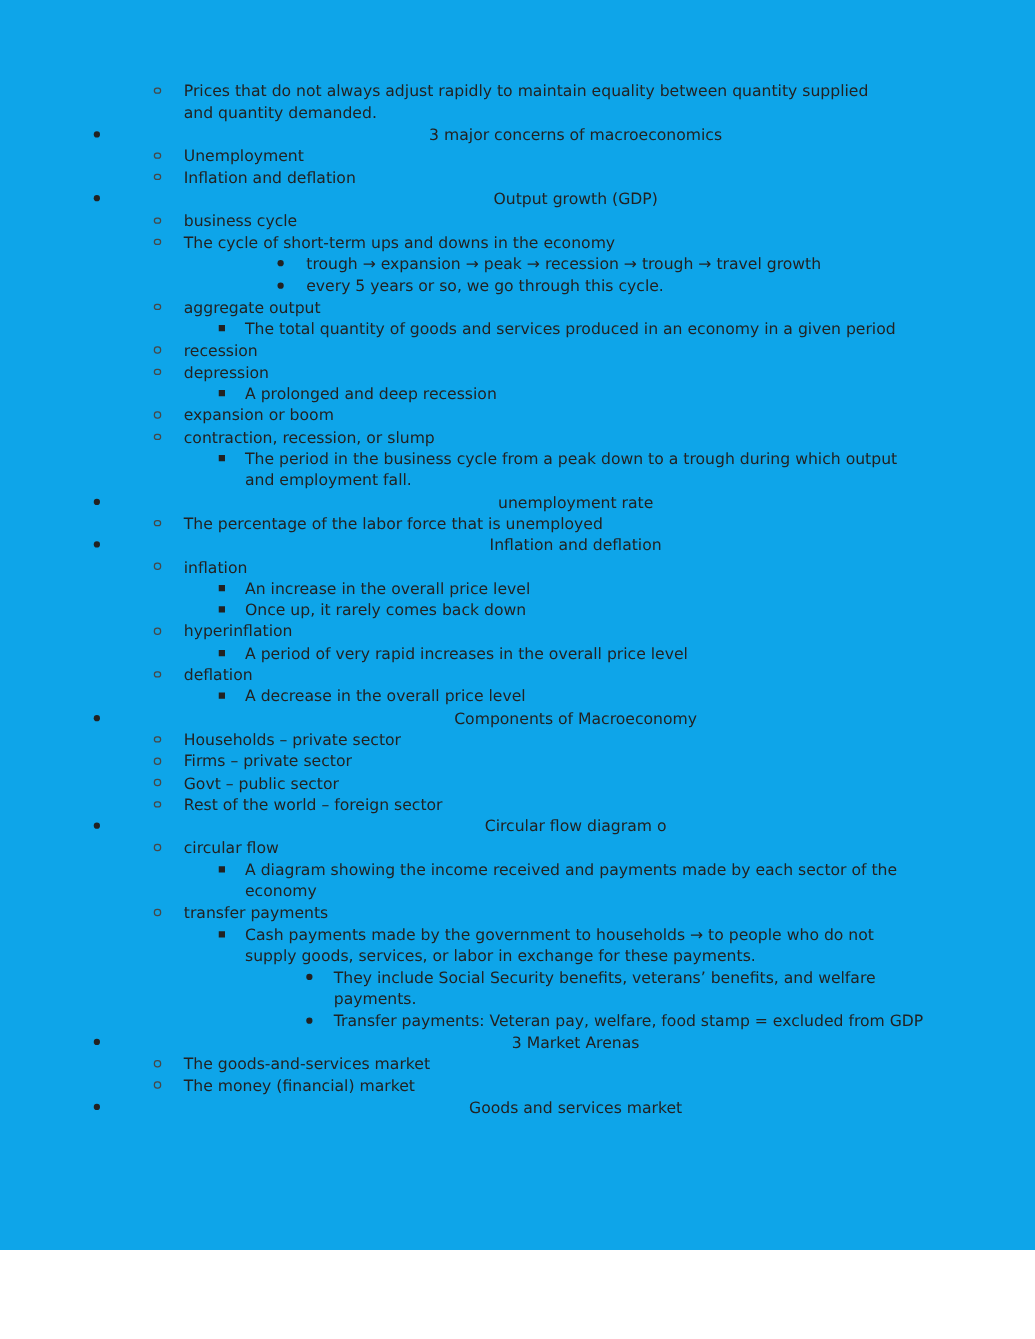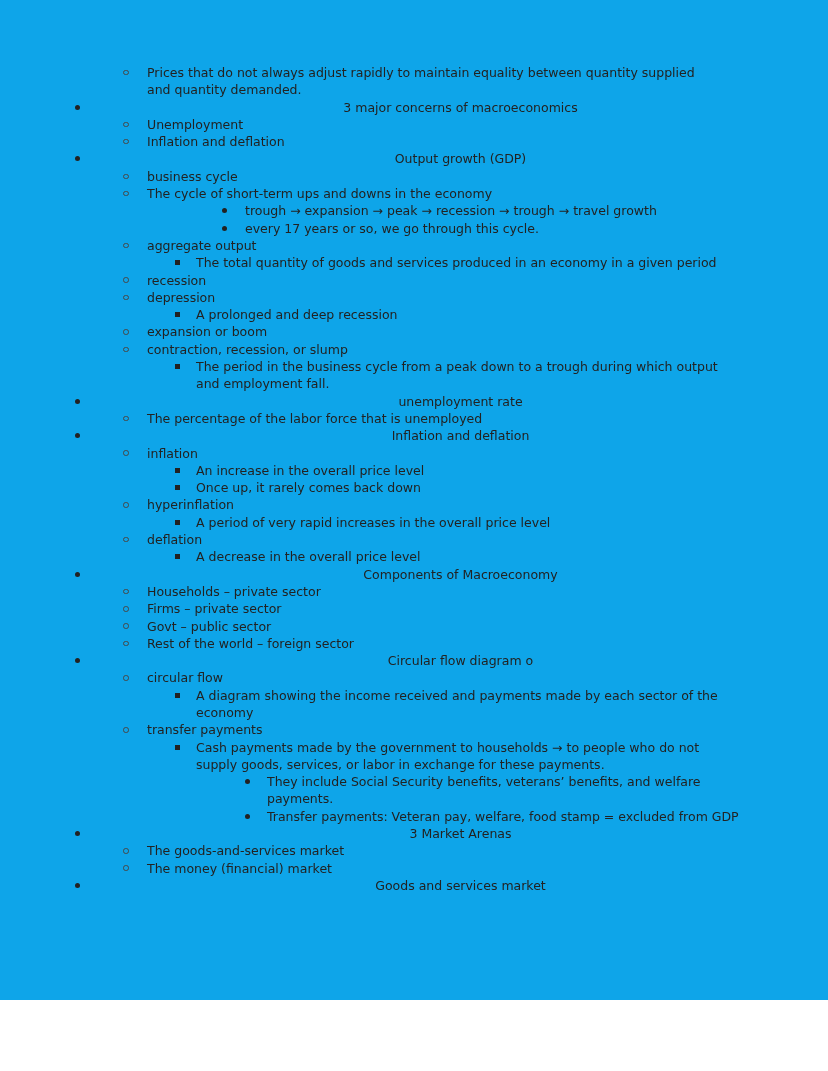--- a/index.html
+++ b/index.html
@@ -66,21 +66,21 @@
   <ul class="note-list" id="note-list">
       <li class="item lvl2"><span class="b circle"></span><span class="txt">Prices that do not always adjust rapidly to maintain equality between quantity supplied
 and quantity demanded.</span></li>
       <li class="item lvl1"><span class="b disc"></span><span class="txt">3 major concerns of macroeconomics</span></li>
       <li class="item lvl2"><span class="b circle"></span><span class="txt">Unemployment</span></li>
       <li class="item lvl2"><span class="b circle"></span><span class="txt">Inflation and deflation</span></li>
       <li class="item lvl1"><span class="b disc"></span><span class="txt">Output growth (GDP)</span></li>
       <li class="item lvl2"><span class="b circle"></span><span class="txt">business cycle</span></li>
       <li class="item lvl2"><span class="b circle"></span><span class="txt">The cycle of short-term ups and downs in the economy</span></li>
       <li class="item lvl4"><span class="b disc"></span><span class="txt">trough → expansion → peak → recession → trough → travel growth</span></li>
-      <li class="item lvl4"><span class="b disc"></span><span class="txt">every 17 years or so, we go through this cycle.</span></li>
+      <li class="item lvl4"><span class="b disc"></span><span class="txt">every 5 years or so, we go through this cycle.</span></li>
       <li class="item lvl2"><span class="b circle"></span><span class="txt">aggregate output</span></li>
       <li class="item lvl3"><span class="b square"></span><span class="txt">The total quantity of goods and services produced in an economy in a given period</span></li>
       <li class="item lvl2"><span class="b circle"></span><span class="txt">recession</span></li>
       <li class="item lvl2"><span class="b circle"></span><span class="txt">depression</span></li>
       <li class="item lvl3"><span class="b square"></span><span class="txt">A prolonged and deep recession</span></li>
       <li class="item lvl2"><span class="b circle"></span><span class="txt">expansion or boom</span></li>
       <li class="item lvl2"><span class="b circle"></span><span class="txt">contraction, recession, or slump</span></li>
       <li class="item lvl3"><span class="b square"></span><span class="txt">The period in the business cycle from a peak down to a trough during which output
 and employment fall.</span></li>
       <li class="item lvl1"><span class="b disc"></span><span class="txt">unemployment rate</span></li>

